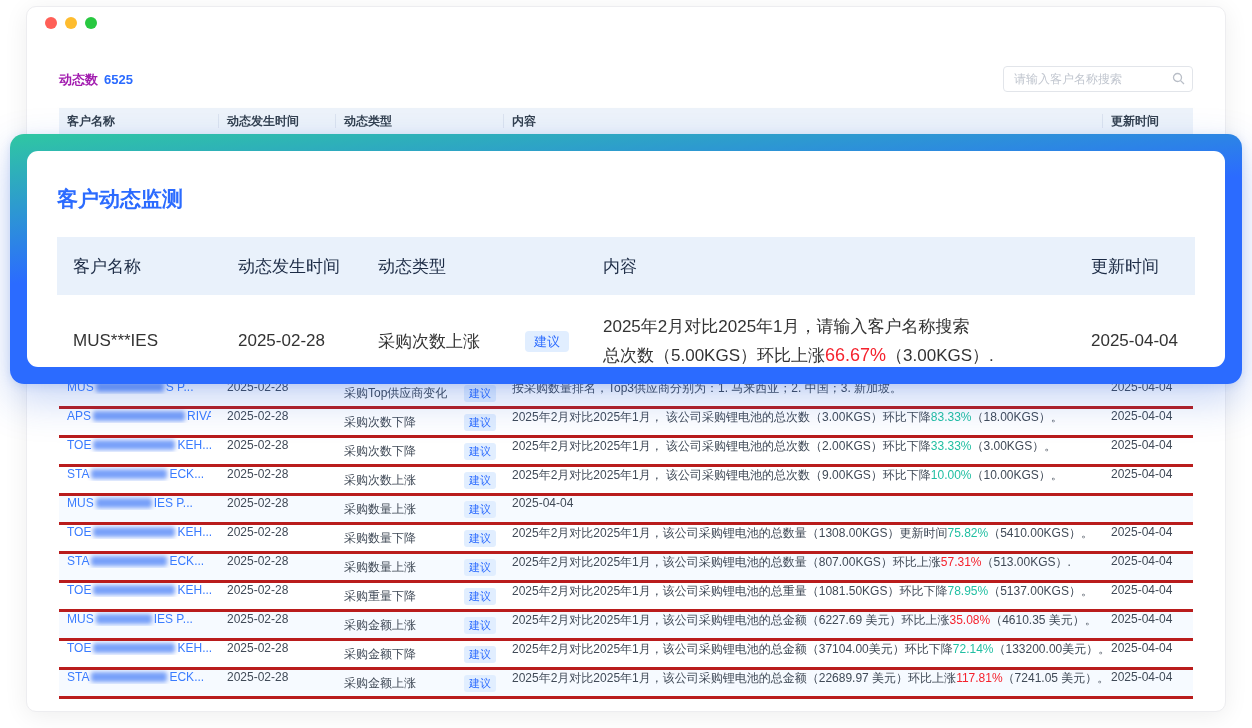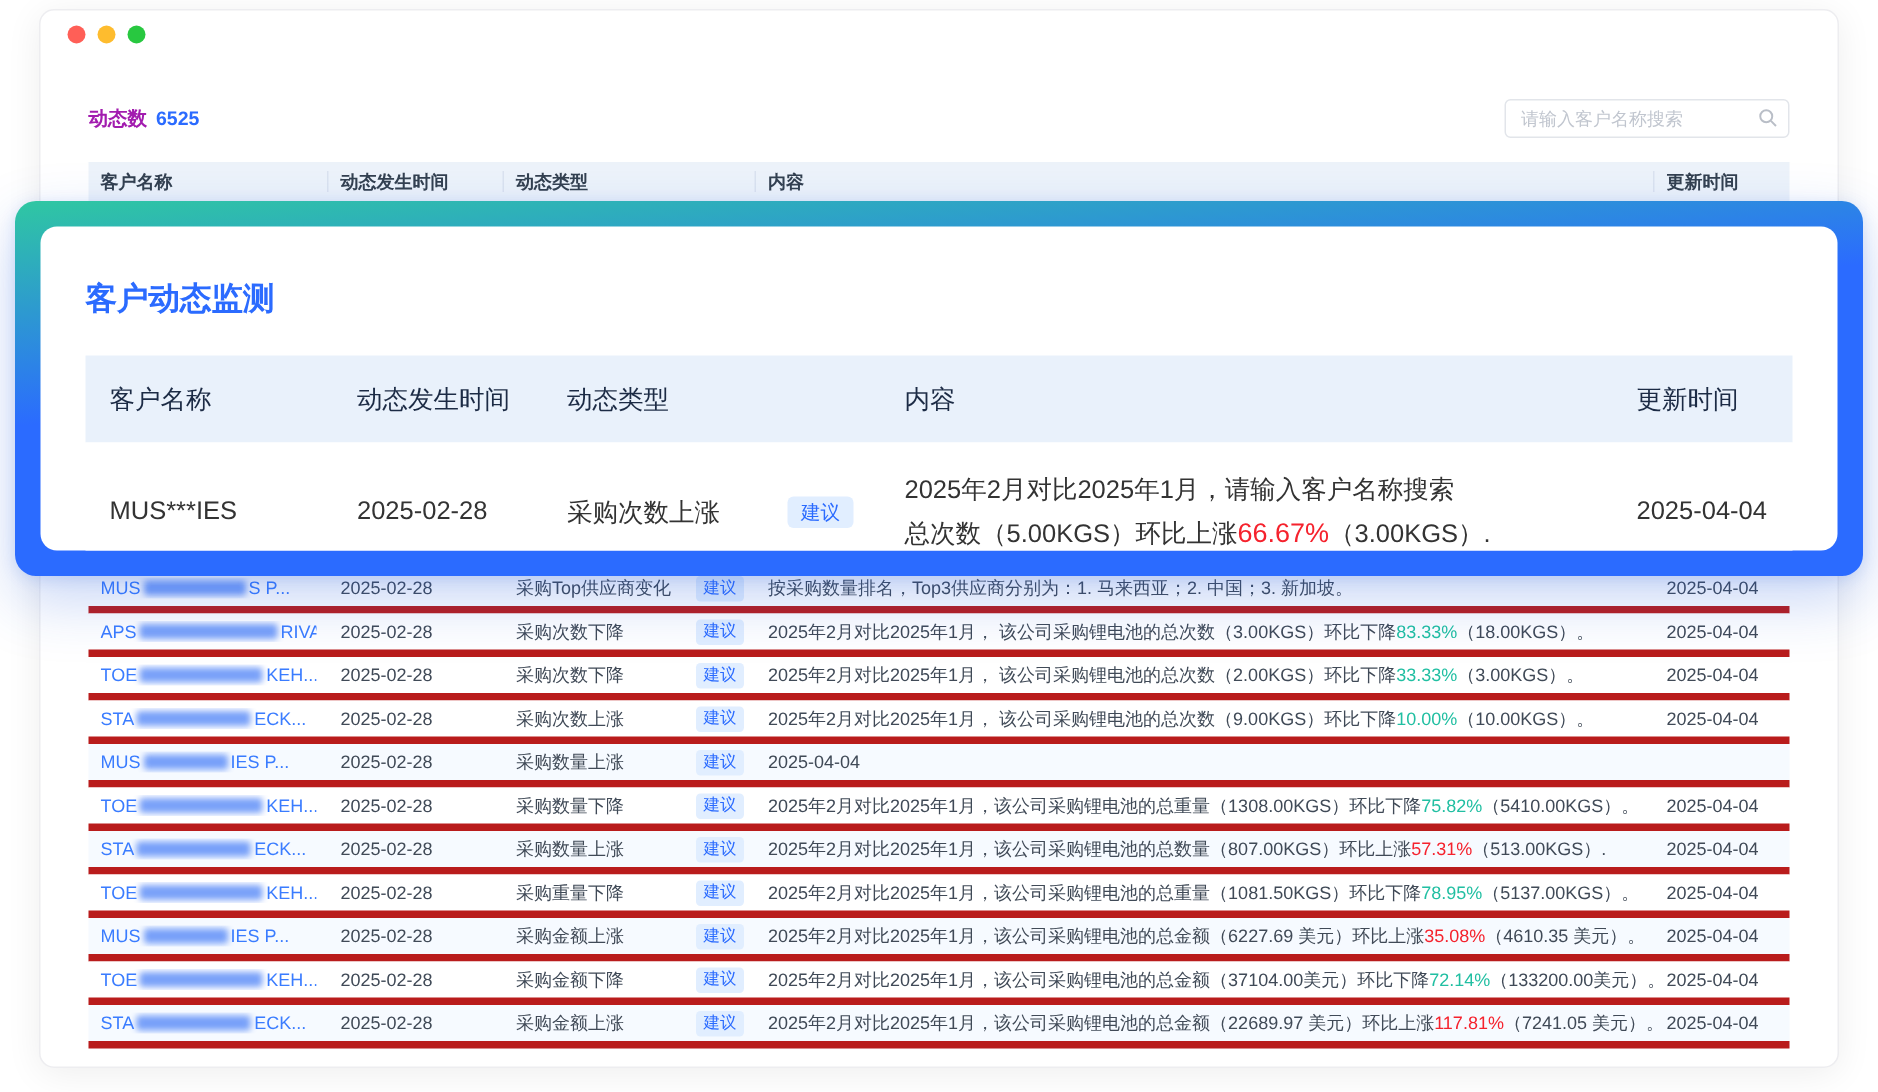--- a/index.html
+++ b/index.html
@@ -26,21 +26,21 @@
   
   .table{margin-top:15px}
   .thead{display:flex;background:#edf3fa;height:26px;align-items:center}
   .thead .cell{font-weight:bold;color:#33404f;font-size:12px;border-right:1px solid #dbe3ef;height:14px;line-height:14px}
   .thead .cell:last-child{border-right:none}
   .cell{padding:0 8px;flex-shrink:0}
   .c1{width:160px}.c2{width:117px}
   .c3{width:168px;display:flex;align-items:center;justify-content:space-between}
   .c4{flex:1;min-width:0;white-space:nowrap;overflow:hidden}
   .c5{width:90px}
-  .trow{display:flex;align-items:center;height:29px;border-bottom:5px solid #b91c1c;font-size:12px;color:#404a57;background:#fff}
+  .trow{display:flex;height:29px;border-bottom:3px solid #b91c1c;font-size:12px;color:#404a57;background:#fff}
   .trow.tinted{background:#f6faff}
   .row-spacer{height:217px;background:#fff}
   .cust{color:#3a7cff;text-decoration:none;white-space:nowrap;overflow:hidden;display:flex;align-items:center}
   .redact{display:inline-block;height:10px;background:#4d82f7;border-radius:2px;margin:0 2px;filter:blur(2.2px);opacity:.75;flex-shrink:0}
   .type-text{color:#404a57;white-space:nowrap}
   .badge{background:#e1eeff;color:#2b6bff;font-size:11px;line-height:1;padding:3px 5px;border-radius:3px;white-space:nowrap}
   .pct-red{color:#f5222d}
   .pct-teal{color:#21bfa2}
 
   
@@ -195,21 +195,21 @@
                 <span>TOE</span>
                 <span class="redact" style="width: 82px;"></span>
                 <span>KEH...</span>
               </a>
             </div>
             <div class="cell c2">2025-02-28</div>
             <div class="cell c3">
               <span class="type-text">采购数量下降</span>
               <span class="badge">建议</span>
             </div>
-            <div class="cell c4"><span>2025年2月对比2025年1月，该公司采购锂电池的总重量（1308.00KGS）环比下降</span><span class="pct-teal">75.82%</span><span>（5410.00KGS）。</span></div>
+            <div class="cell c4"><span>2025年2月对比2025年1月，该公司采购锂电池的总数量（1308.00KGS）更新时间</span><span class="pct-teal">75.82%</span><span>（5410.00KGS）。</span></div>
             <div class="cell c5">2025-04-04</div>
           </div>
           <div class="trow tinted">
             <div class="cell c1">
               <a class="cust">
                 <span>STA</span>
                 <span class="redact" style="width: 76px;"></span>
                 <span>ECK...</span>
               </a>
             </div>

